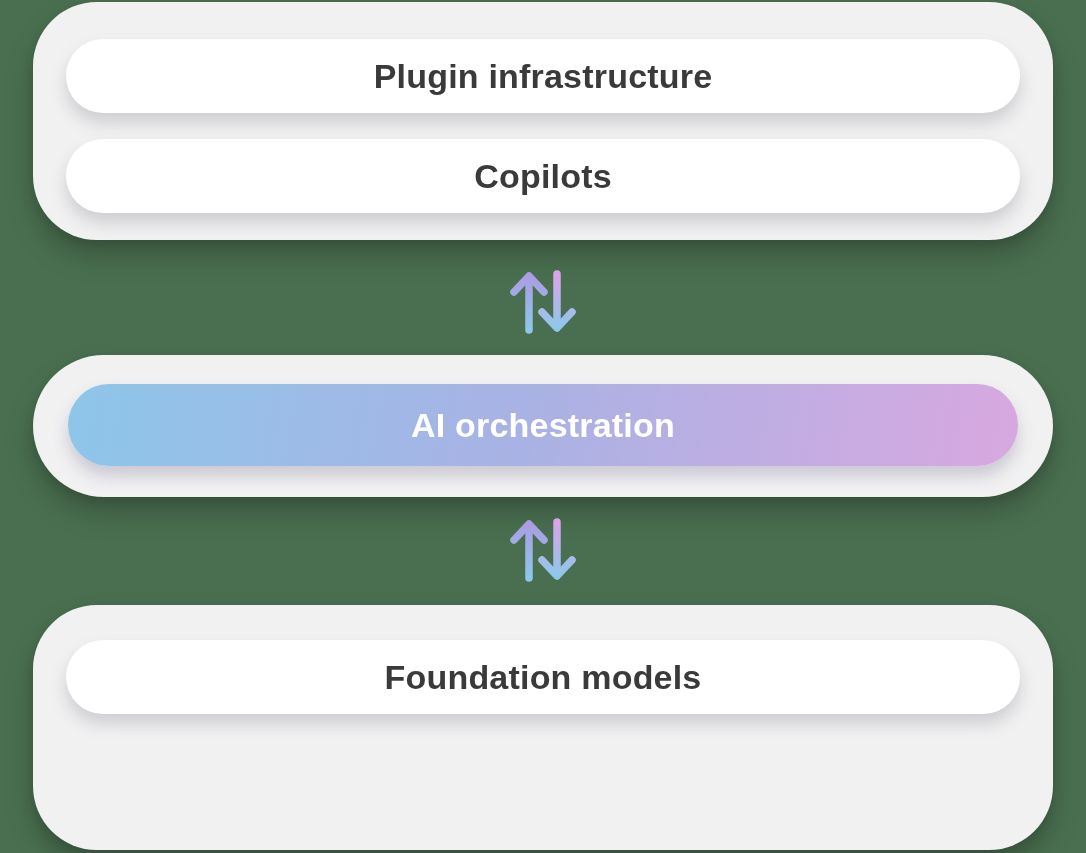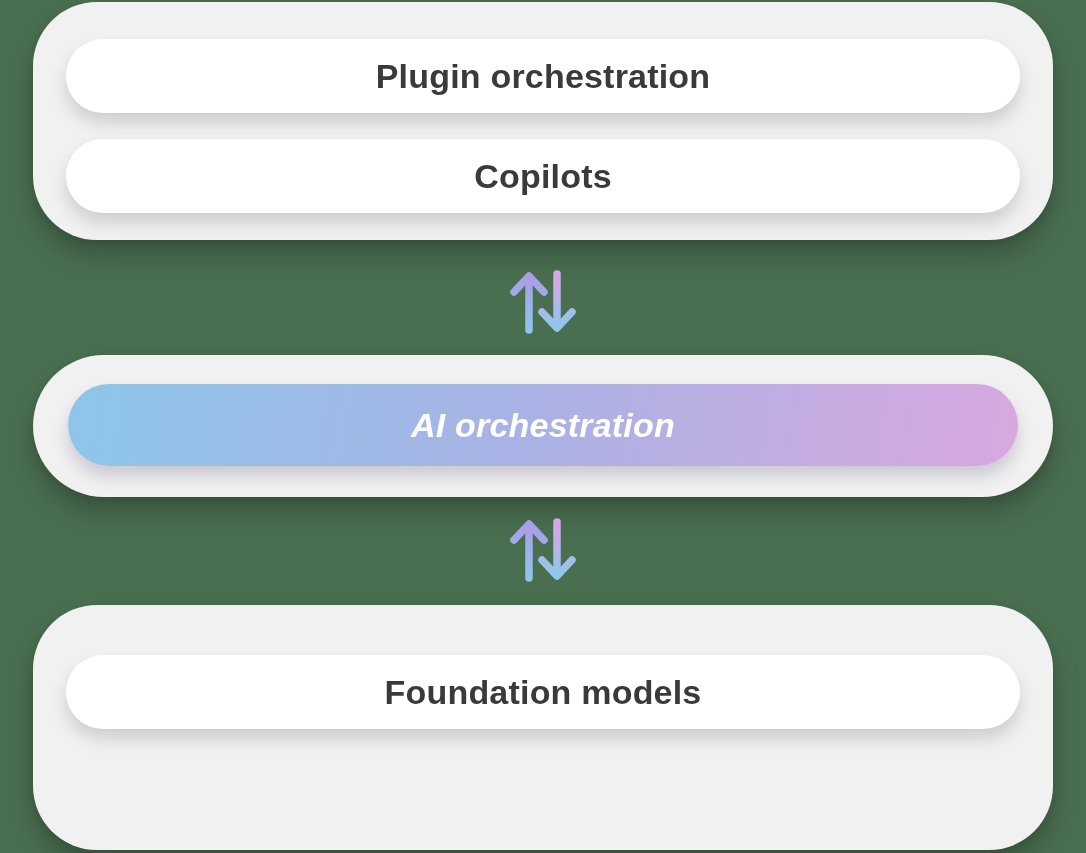--- a/index.html
+++ b/index.html
@@ -40,61 +40,60 @@
   }
   .pill-label {
     font-size: 34px;
     font-weight: 700;
     color: var(--text, #3a3a3a);
     letter-spacing: 0.2px;
     white-space: nowrap;
   }
   .pill-row1 { top: 37px; }
   .pill-row2 { top: 137px; }
-  .pill-row1b { top: 50px; }
+  .pill-row1b { top: 35px; }
   .pill-row2b { top: 132px; }
 
   .gradient-pill {
     position: absolute;
     left: 35px;
     top: 29px;
     width: 950px;
     height: 82px;
     border-radius: 41px;
     background: linear-gradient(100deg,
       var(--gradient_start, #8dc6e9) 0%,
       var(--gradient_mid,   #a9b2e4) 48%,
       var(--gradient_end,   #d8a8e0) 100%);
     box-shadow: 0 10px 16px rgba(90,80,120,0.25);
     display: flex;
     align-items: center;
     justify-content: center;
   }
   .gradient-pill .pill-label {
     color: var(--orchestration_text, #ffffff);
-    font-style: italic;
   }
 
   .arrows {
     position: absolute;
     left: 505px;
     width: 76px;
     height: 64px;
   }
   .arrows-1 { top: 270px; }
   .arrows-2 { top: 518px; }
 </style>
 </head>
 <body>
 
 <div class="canvas">
 
   <div class="group group-top">
     <div class="pill pill-row1">
-      <span class="pill-label">Plugin orchestration</span>
+      <span class="pill-label">Plugin infrastructure</span>
     </div>
     <div class="pill pill-row2">
       <span class="pill-label">Copilots</span>
     </div>
   </div>
 
   <svg class="arrows arrows-1" viewBox="0 0 76 64">
     <defs>
       <linearGradient id="upGrad1" gradientUnits="userSpaceOnUse" x1="24" y1="60" x2="24" y2="5">
         <stop offset="0" style="stop-color:var(--arrow_blue,#8ec7ea)"></stop>

